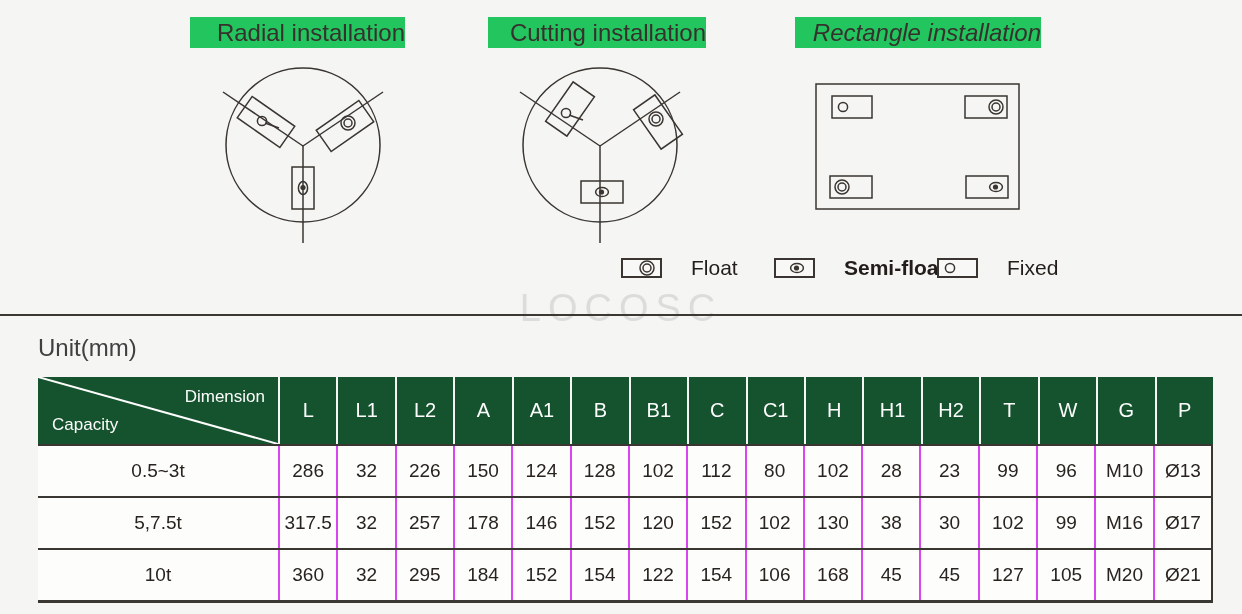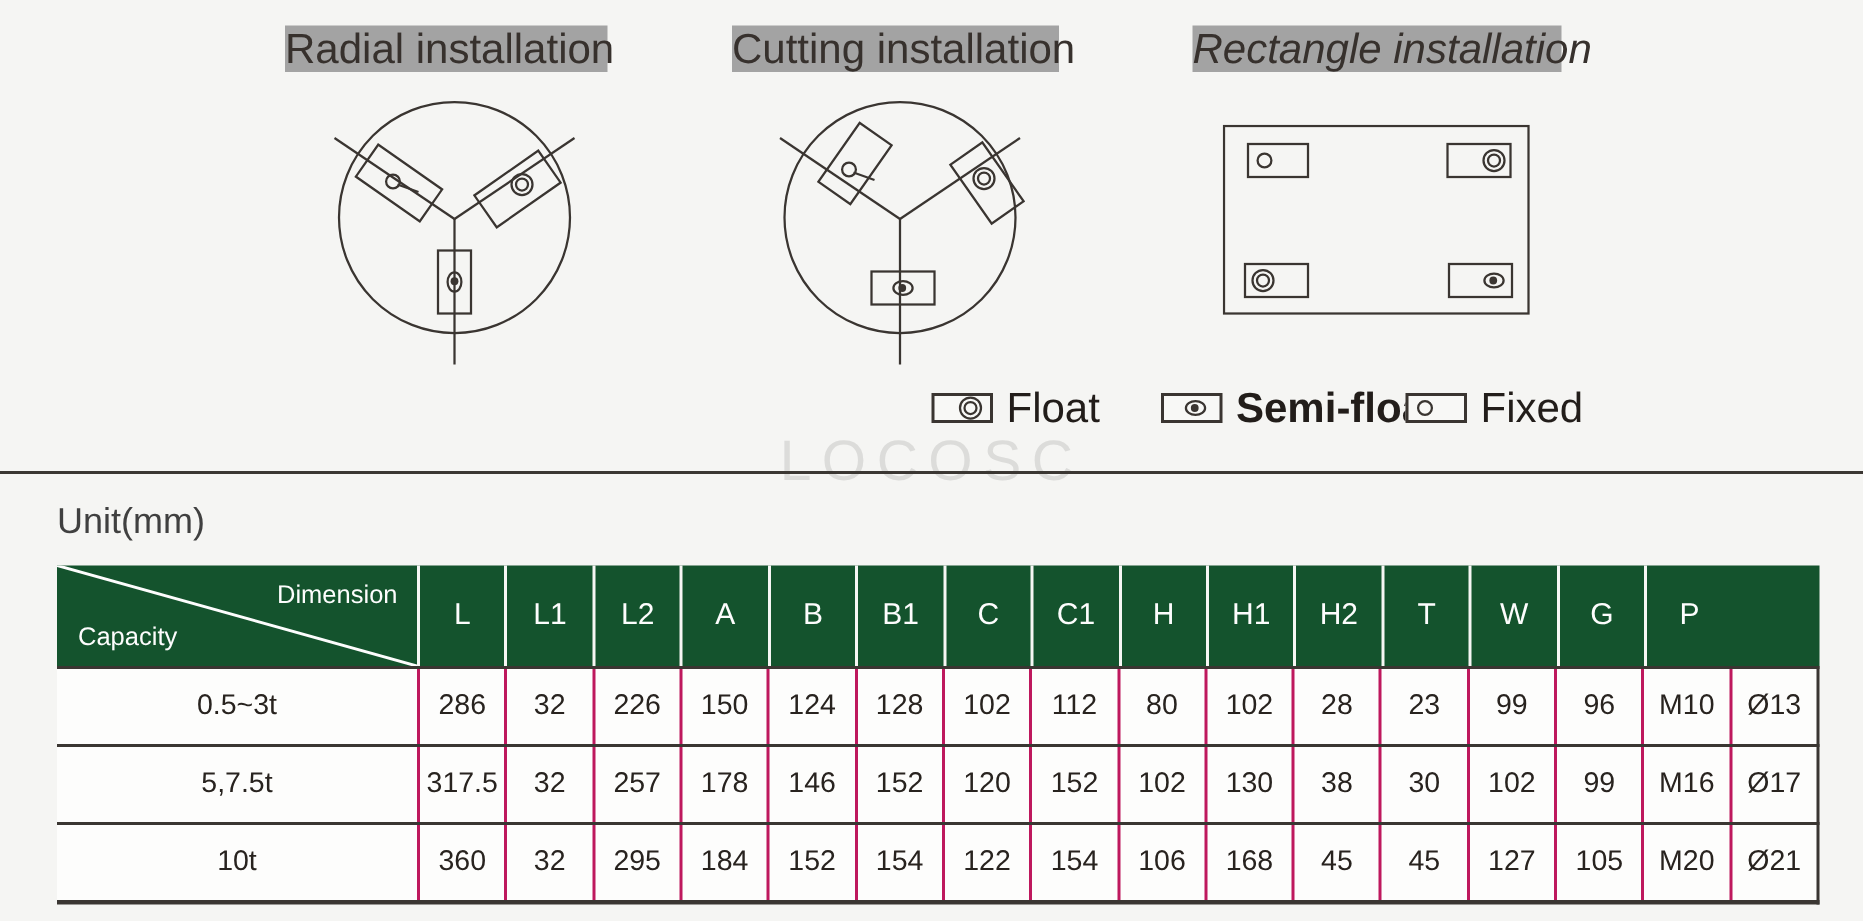--- a/index.html
+++ b/index.html
@@ -11,25 +11,25 @@
     position:relative;
     width:1242px;height:614px;
     background:#f5f5f3;
     overflow:hidden;
     color:#2a2522;
   }
   
   .title-bar{
     position:absolute;
     height:31px;
-    background:#a3a3a3;
+    background:#22c55e;
     color:#37312d;
-    font-size:28px;
+    font-size:24px;
     line-height:31px;
-    text-align:left;
+    text-align:right;
     white-space:nowrap;
   }
   .tb-radial{left:190px;top:17px;width:215px;}
   .tb-cutting{left:488px;top:17px;width:218px;}
   .tb-rect{left:795px;top:17px;width:246px;font-style:italic;}
 
   .diagram{position:absolute;}
   .dg-radial{left:193px;top:55px;}
   .dg-cutting{left:490px;top:55px;}
   .dg-rect{left:815px;top:83px;}
@@ -44,22 +44,23 @@
   .li-float{left:621px;}
   .li-semi{left:774px;font-weight:bold;}
   .li-fixed{left:937px;justify-content:space-between;}
   .legend-box{
     width:37px;height:16px;
     border:2px solid #3a3531;
     background:#f8f8f6;
     display:flex;align-items:center;justify-content:center;
   }
   .legend-label{
-    font-size:28px;
+    font-size:21px;
     color:#221d1a;
+    margin-left:20px;
   }
 
   
   .watermark{
     position:absolute;
     top:287px;left:0;width:100%;
     text-align:center;
     font-size:38px;
     letter-spacing:7px;
     color:#dcdcda;
@@ -117,21 +118,21 @@
     height:50px;
     border-top:2px solid #3a3632;
     border-right:2px solid #3a3632;
     background:#fdfdfc;
   }
   .t-row:last-child{border-bottom:3px solid #3a3632;}
   .td-cell{
     display:flex;align-items:center;justify-content:center;
     font-size:19px;
     color:#28231f;
-    border-left:2px solid #be185d;
+    border-left:2px solid #d946ef;
   }
   .td-capacity{border-left:none;text-align:center;}
 
   svg .ln{stroke:#3a3531;stroke-width:1.5;fill:none;}
   svg .bx{stroke:#3a3531;stroke-width:1.5;fill:none;}
 </style>
 </head>
 <body>
 
 <div class="page">
@@ -240,20 +241,21 @@
         <svg width="240" height="67" viewBox="0 0 240 67">
           <line x1="0" y1="0" x2="240" y2="67" stroke="#fdfdfd" stroke-width="2"></line>
         </svg>
         <span class="corner-top">Dimension</span>
         <span class="corner-bottom">Capacity</span>
       </div>
       <div class="th-cell">L</div>
       <div class="th-cell">L1</div>
       <div class="th-cell">L2</div>
       <div class="th-cell">A</div>
+      <div class="th-cell">A1</div>
       <div class="th-cell">B</div>
       <div class="th-cell">B1</div>
       <div class="th-cell">C</div>
       <div class="th-cell">C1</div>
       <div class="th-cell">H</div>
       <div class="th-cell">H1</div>
       <div class="th-cell">H2</div>
       <div class="th-cell">T</div>
       <div class="th-cell">W</div>
       <div class="th-cell">G</div>

